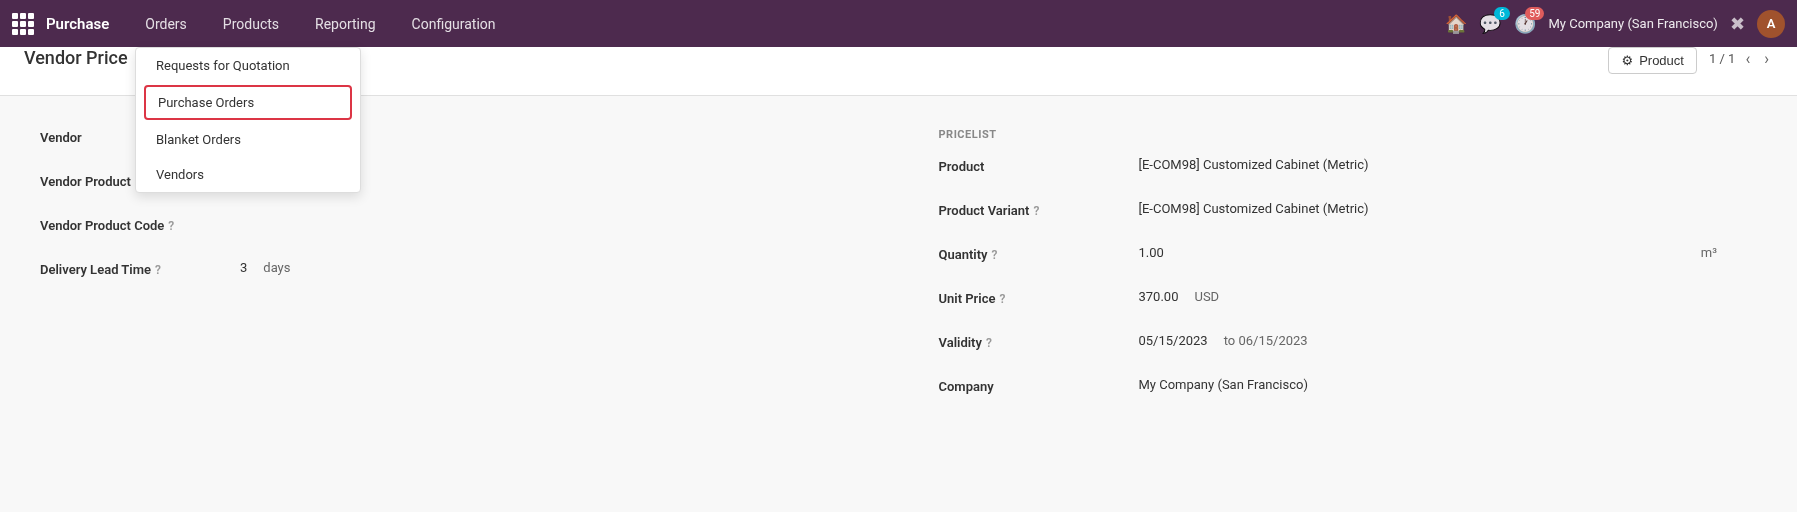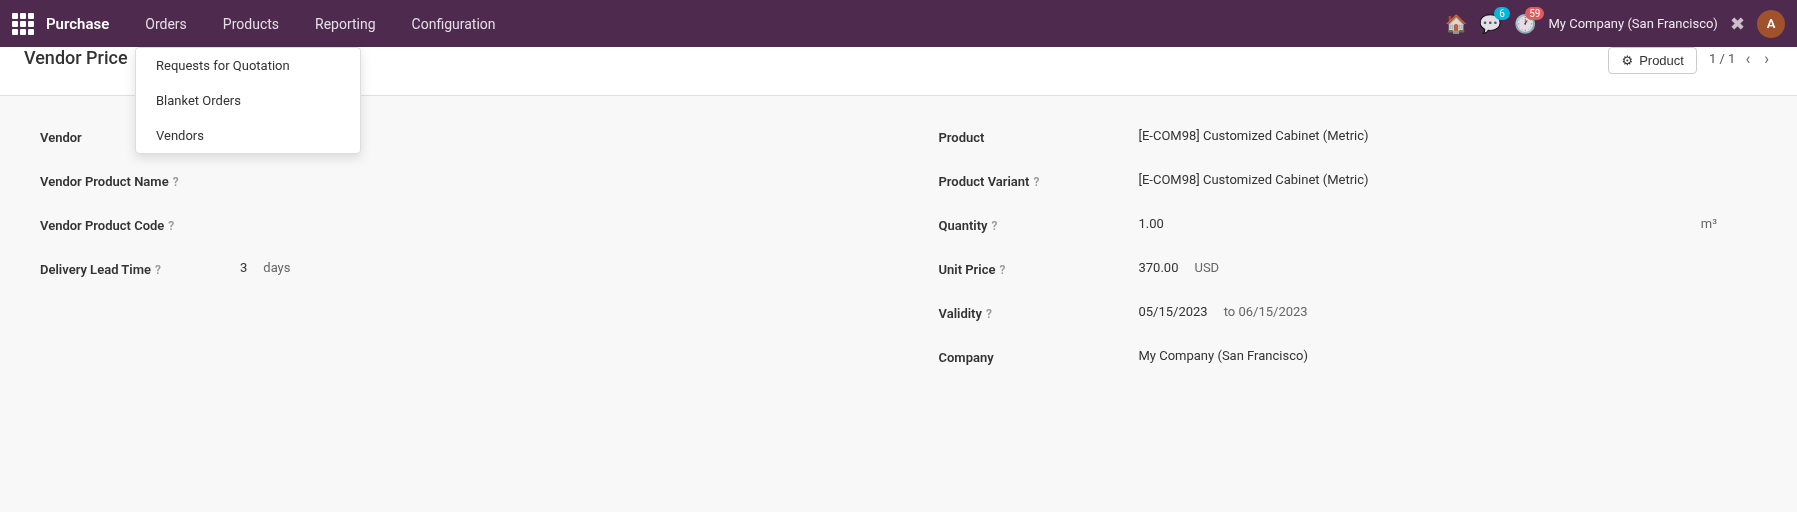--- a/index.html
+++ b/index.html
@@ -271,20 +271,23 @@
       <span>1 / 1</span>
       <span class="pag-arrow">‹</span>
       <span class="pag-arrow">›</span>
     </div>
   </div>
 
   <div class="dropdown-container">
     <div class="dropdown-item">
       <span>Requests for Quotation</span>
     </div>
+    <div class="dropdown-item active">
+      <span>Purchase Orders</span>
+    </div>
     <div class="dropdown-item">
       <span>Blanket Orders</span>
     </div>
     <div class="dropdown-item">
       <span>Vendors</span>
     </div>
   </div>
 
   <div class="main">
 
@@ -321,20 +324,21 @@
         <div class="field-value">
           <div class="field-value-row">
             <span>3</span>
             <span class="field-unit">days</span>
           </div>
         </div>
       </div>
     </div>
 
     <div class="right-section">
+      <div class="section-label">PRICELIST</div>
 
       <div class="field-row">
         <div class="field-label">
           <span>Product</span>
         </div>
         <div class="field-value">[E-COM98] Customized Cabinet (Metric)</div>
       </div>
 
       <div class="field-row">
         <div class="field-label">

